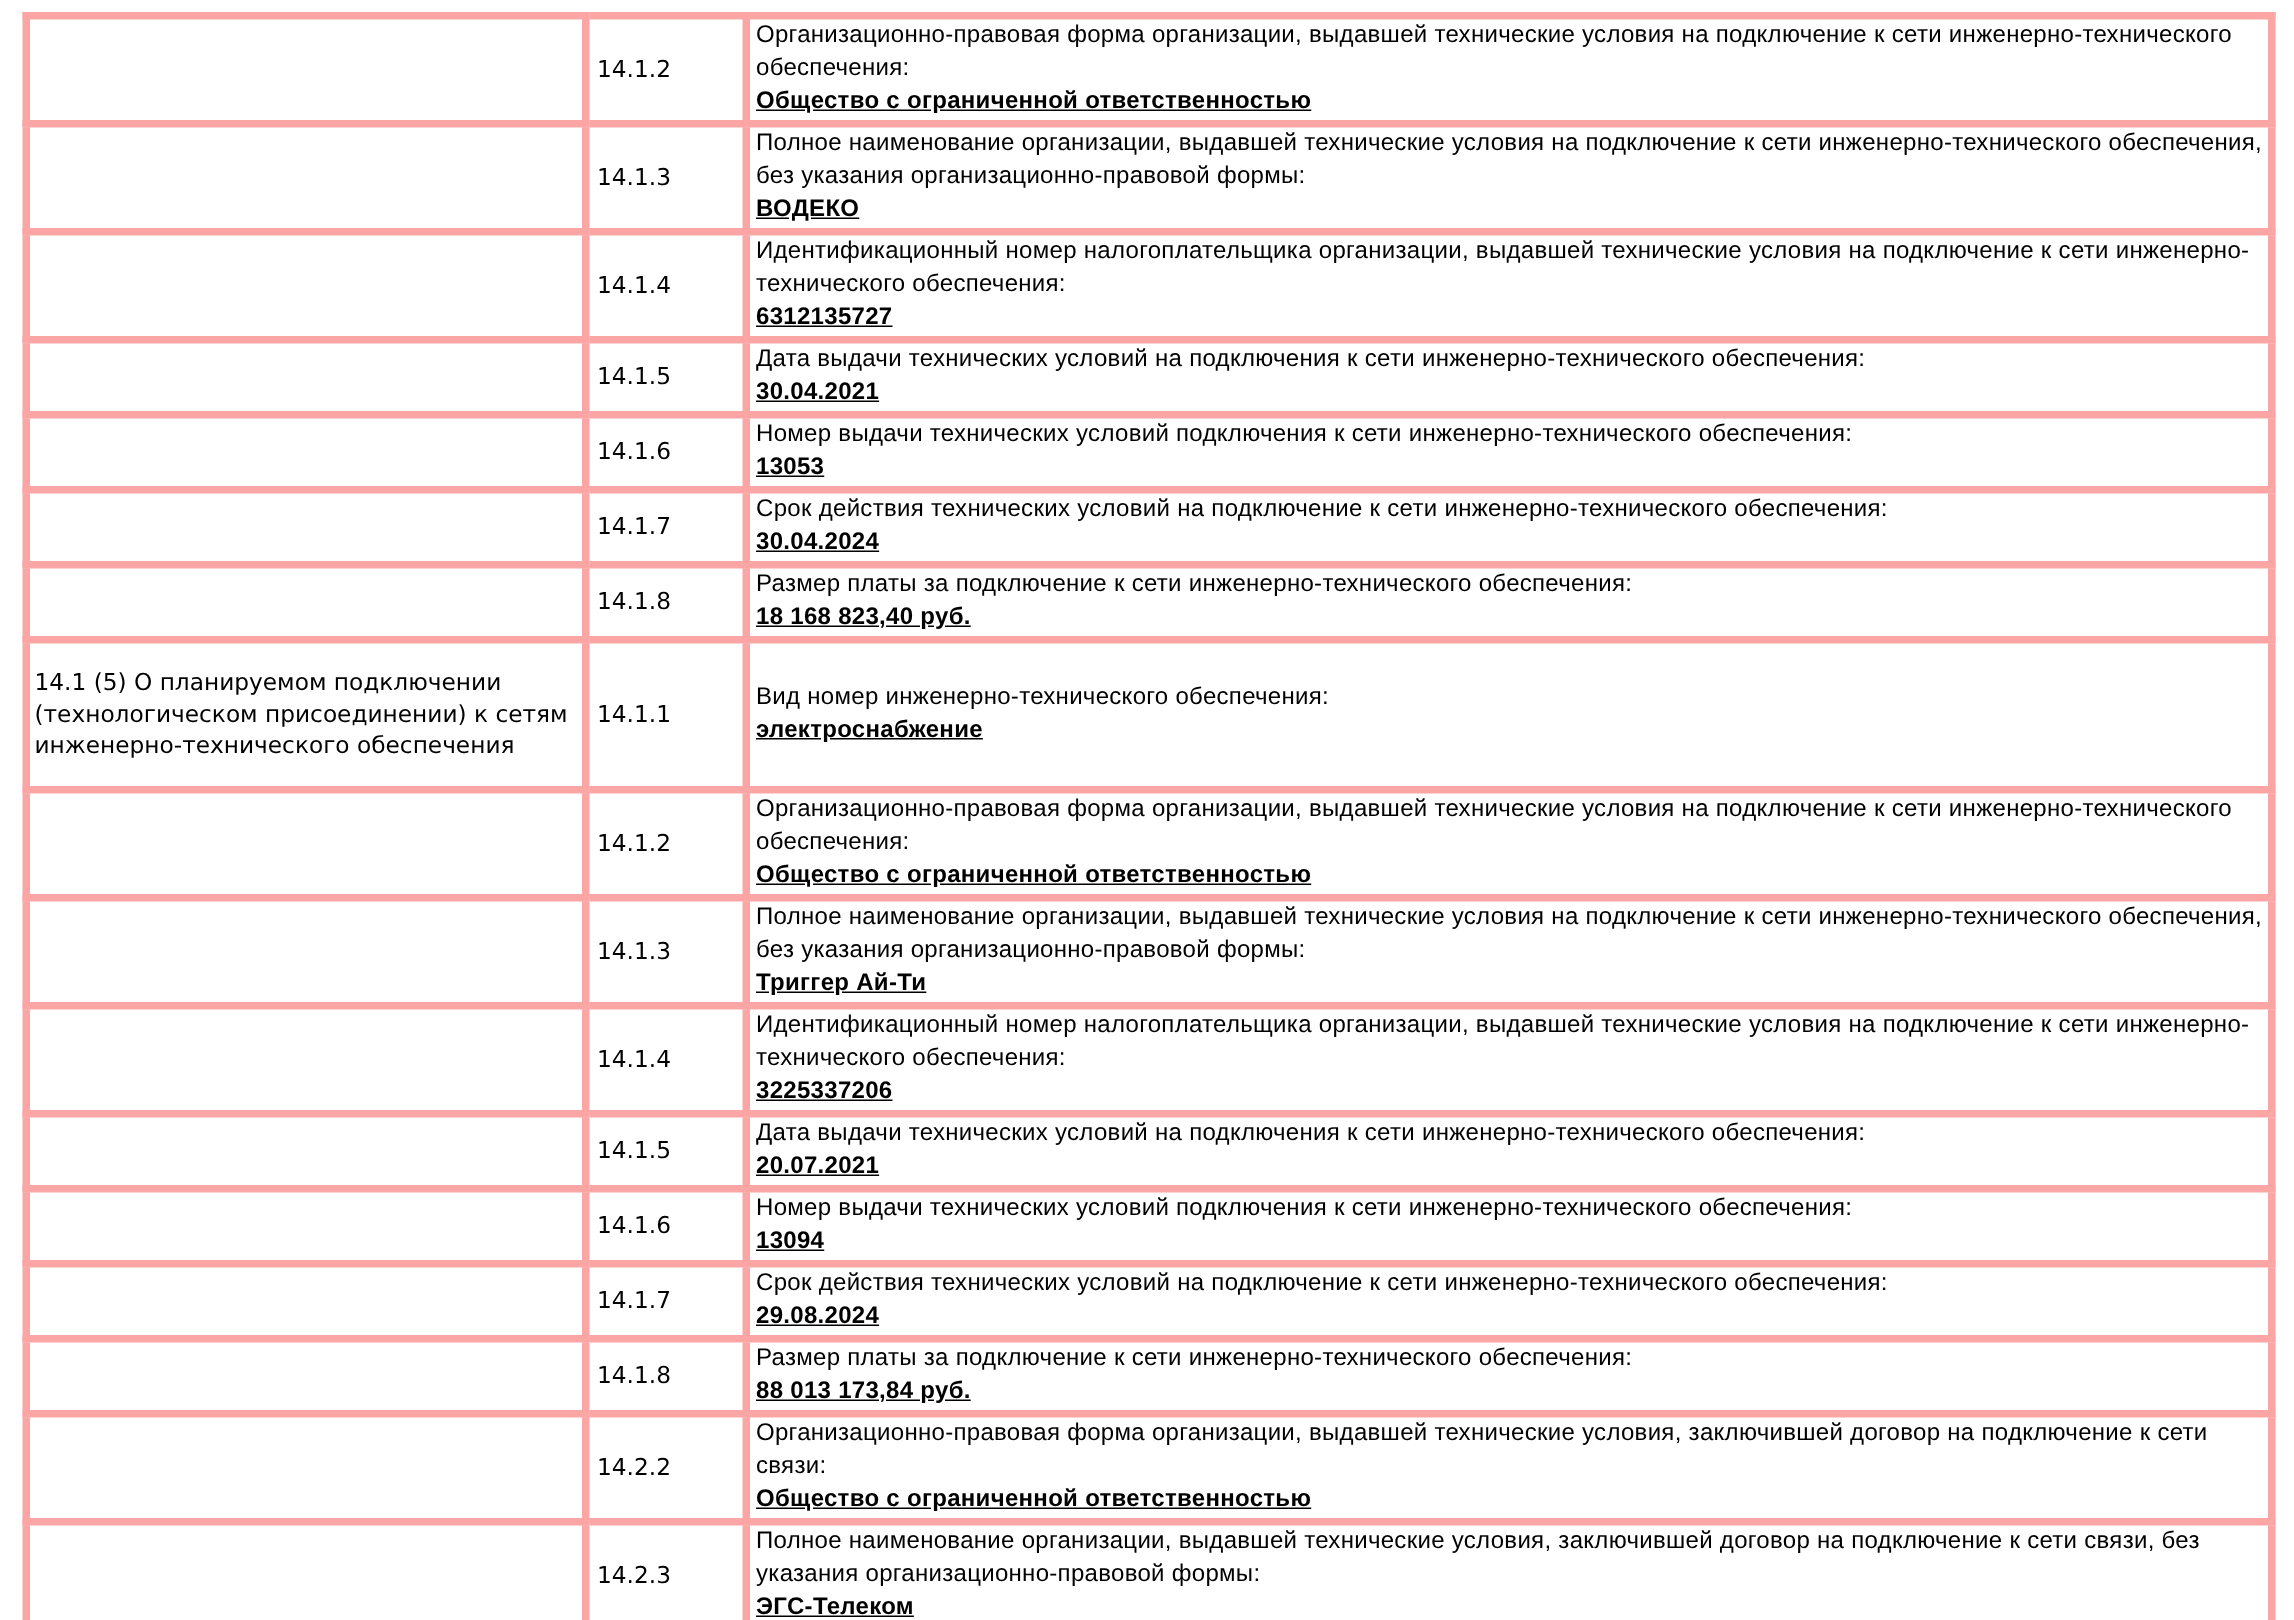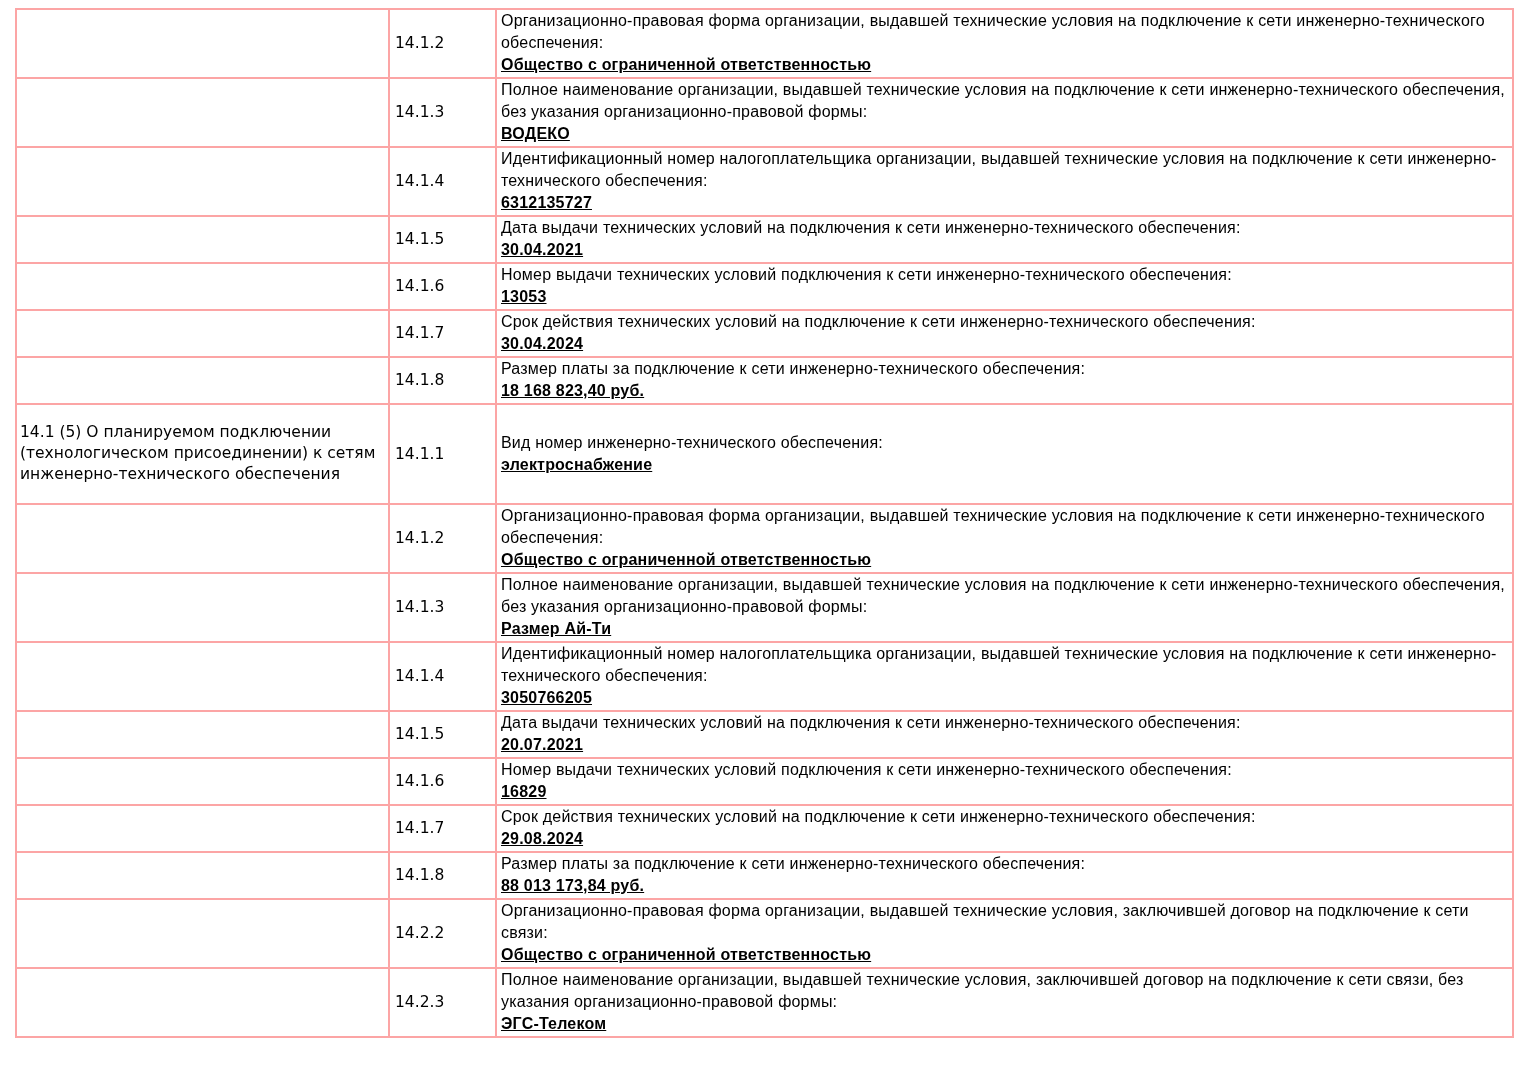--- a/index.html
+++ b/index.html
@@ -13,21 +13,21 @@
   .doc-table {
     position: absolute;
     left: 15px;
     top: 8px;
     width: 1497px;
     border-collapse: collapse;
     table-layout: fixed;
     color: #000000;
   }
   .doc-table td {
-    border: 2px solid #fca5a5;
+    border: 5px solid #fca5a5;
     vertical-align: middle;
     background: #ffffff;
     overflow: hidden;
   }
   col.col-section { width: 373px; }
   col.col-num     { width: 107px; }
   col.col-content { width: 1017px; }
 
   td.c-section {
     font-family: "DejaVu Sans", sans-serif;
@@ -153,48 +153,48 @@
       <div class="label">Организационно-правовая форма организации, выдавшей технические условия на подключение к сети инженерно-технического обеспечения:</div>
       <div class="value">Общество с ограниченной ответственностью</div>
     </td>
   </tr>
 
   <tr>
     <td class="c-section"></td>
     <td class="c-num">14.1.3</td>
     <td class="c-content">
       <div class="label">Полное наименование организации, выдавшей технические условия на подключение к сети инженерно-технического обеспечения, без указания организационно-правовой формы:</div>
-      <div class="value">Размер Ай-Ти</div>
+      <div class="value">Триггер Ай-Ти</div>
     </td>
   </tr>
 
   <tr>
     <td class="c-section"></td>
     <td class="c-num">14.1.4</td>
     <td class="c-content">
       <div class="label">Идентификационный номер налогоплательщика организации, выдавшей технические условия на подключение к сети инженерно-технического обеспечения:</div>
-      <div class="value">3050766205</div>
+      <div class="value">3225337206</div>
     </td>
   </tr>
 
   <tr>
     <td class="c-section"></td>
     <td class="c-num">14.1.5</td>
     <td class="c-content">
       <div class="label">Дата выдачи технических условий на подключения к сети инженерно-технического обеспечения:</div>
       <div class="value">20.07.2021</div>
     </td>
   </tr>
 
   <tr>
     <td class="c-section"></td>
     <td class="c-num">14.1.6</td>
     <td class="c-content">
       <div class="label">Номер выдачи технических условий подключения к сети инженерно-технического обеспечения:</div>
-      <div class="value">16829</div>
+      <div class="value">13094</div>
     </td>
   </tr>
 
   <tr>
     <td class="c-section"></td>
     <td class="c-num">14.1.7</td>
     <td class="c-content">
       <div class="label">Срок действия технических условий на подключение к сети инженерно-технического обеспечения:</div>
       <div class="value">29.08.2024</div>
     </td>

